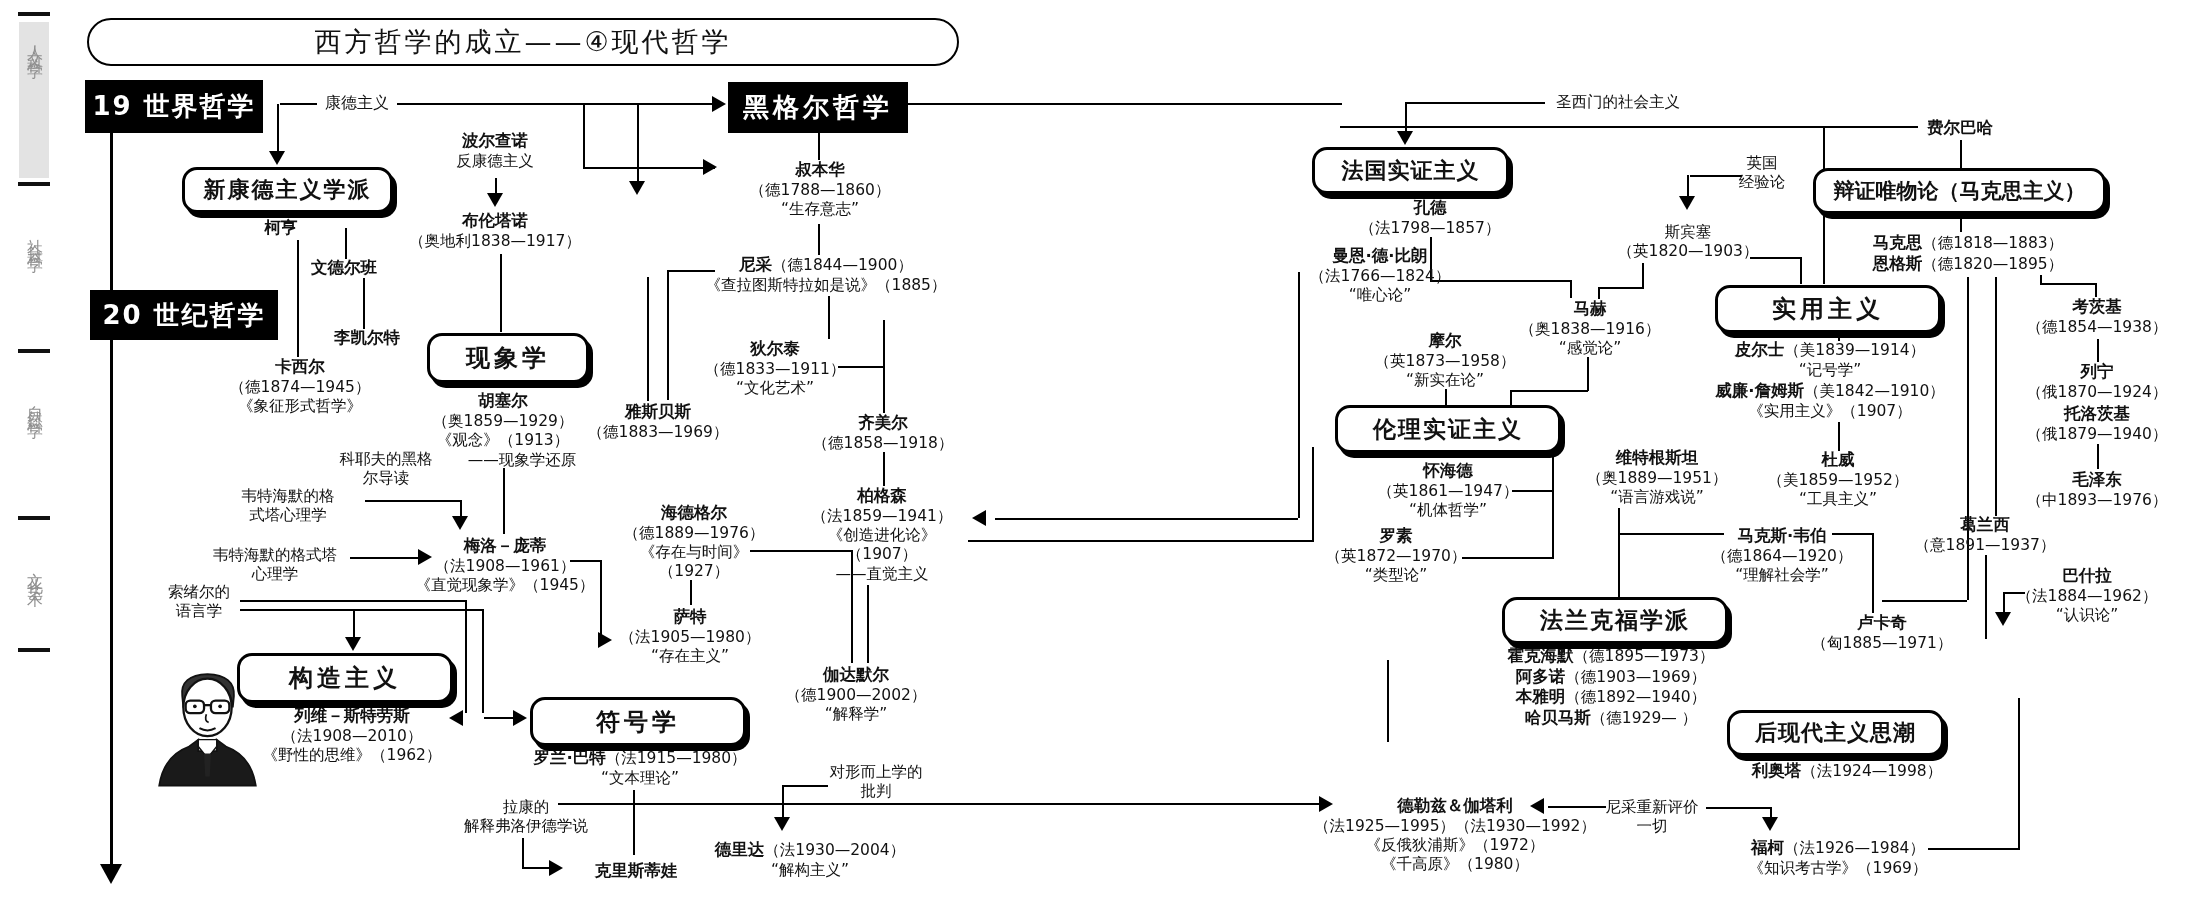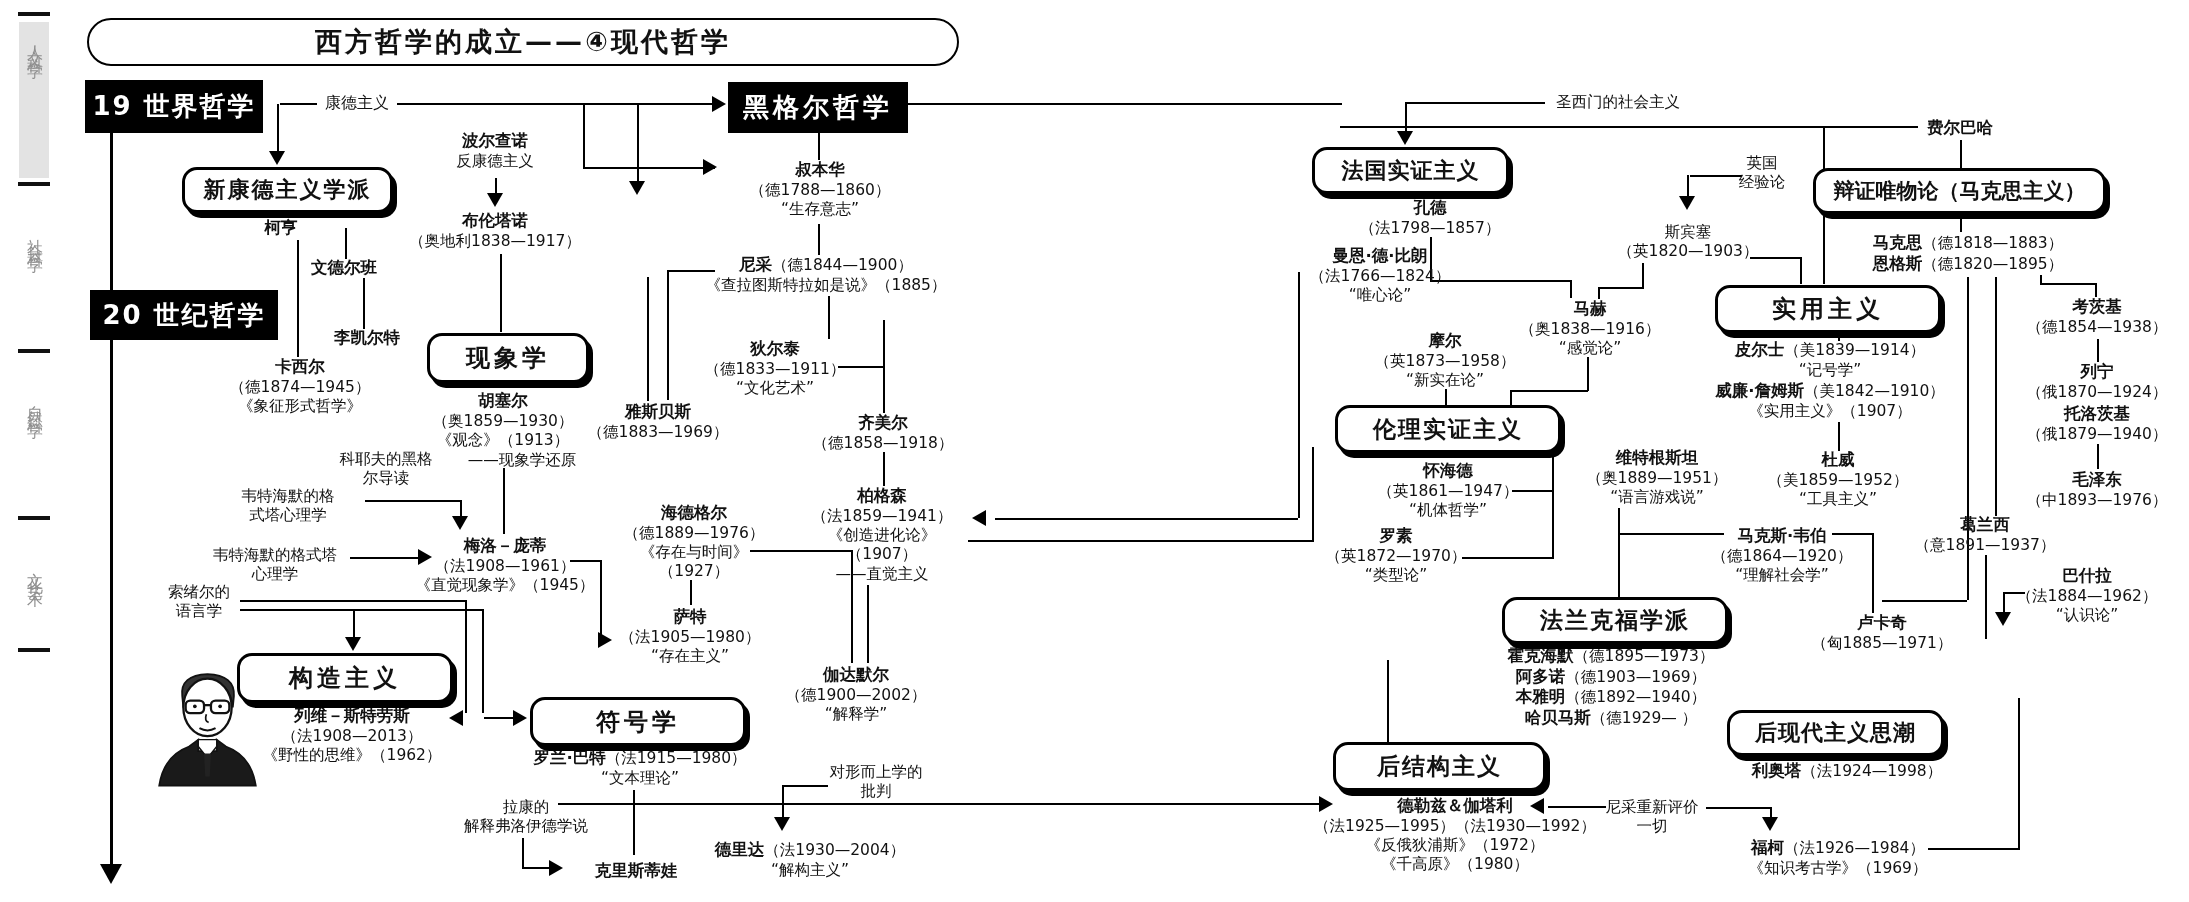--- a/index.html
+++ b/index.html
@@ -1,20 +1,20 @@
 <!DOCTYPE html>
 <html><head>
 <meta charset="utf-8">
 <style>
   html,body{margin:0;padding:0;background:#fff;}
   #canvas{position:relative;width:2189px;height:902px;background:#fff;overflow:hidden;
           font-family:"DejaVu Sans",sans-serif;color:#111;}
   .titlebox{position:absolute;left:87px;top:18px;width:868px;height:44px;border:2px solid #000;
             border-radius:24px;display:flex;align-items:center;justify-content:center;}
-  .titlebox span{font-size:27px;font-weight:bold;letter-spacing:3px;}
+  .titlebox span{font-size:27px;font-weight:normal;letter-spacing:3px;}
   .era{position:absolute;background:#000;color:#fff;font-weight:bold;font-size:26px;
        display:flex;align-items:center;justify-content:center;letter-spacing:2px;z-index:4;}
   .school{position:absolute;background:#fff;border:3px solid #000;border-radius:15px;
           box-shadow:4px 5px 0 #000;display:flex;align-items:center;justify-content:center;
           font-weight:bold;font-size:24px;letter-spacing:4px;z-index:4;}
   .node{position:absolute;transform:translateX(-50%);text-align:center;font-size:15.5px;
         line-height:1.25;white-space:nowrap;z-index:3;}
   .node .b{font-weight:bold;font-size:16.5px;}
   .h{position:absolute;height:2px;background:#000;z-index:1;}
   .v{position:absolute;width:2px;background:#000;z-index:1;}
@@ -80,23 +80,20 @@
     </div>
   <div class="school" style="left:1715px;top:285px;width:220px;height:42px">
       <span>实用主义</span>
     </div>
   <div class="school" style="left:1813px;top:168px;width:287px;height:40px;font-size:21px;letter-spacing:0">
       <span>辩证唯物论（马克思主义）</span>
     </div>
   <div class="school" style="left:1502px;top:597px;width:220px;height:41px;font-size:23px;letter-spacing:2px">
       <span>法兰克福学派</span>
     </div>
-  <div class="school" style="left:1333px;top:742px;width:207px;height:43px;font-size:23px;letter-spacing:2px">
-      <span>后结构主义</span>
-    </div>
   <div class="school" style="left:1727px;top:710px;width:211px;height:40px;font-size:22px;letter-spacing:1px">
       <span>后现代主义思潮</span>
     </div>
 
   <div class="node onln" style="left:357px;top:93px;font-size:16px">康德主义</div>
 
   <div class="node" style="left:495px;top:131px">
       <div><span class="b">波尔查诺</span></div>
       <div><span>反康德主义</span></div>
     </div>
@@ -142,21 +139,21 @@
       <div><span>《创造进化论》</span></div>
       <div><span>（1907）</span></div>
       <div><span>——直觉主义</span></div>
     </div>
   <div class="node" style="left:658px;top:402px">
       <div><span class="b">雅斯贝斯</span></div>
       <div><span>（德1883—1969）</span></div>
     </div>
   <div class="node" style="left:503px;top:391px">
       <div><span class="b">胡塞尔</span></div>
-      <div><span>（奥1859—1930）</span></div>
+      <div><span>（奥1859—1929）</span></div>
       <div><span>《观念》（1913）</span></div>
     </div>
   <div class="node" style="left:386px;top:450px">
       <div><span>科耶夫的黑格</span></div>
       <div><span>尔导读</span></div>
     </div>
   <div class="node" style="left:522px;top:451px">
       <div><span>——现象学还原</span></div>
     </div>
   <div class="node" style="left:288px;top:487px">
@@ -187,21 +184,21 @@
       <div><span class="b">伽达默尔</span></div>
       <div><span>（德1900—2002）</span></div>
       <div><span>“解释学”</span></div>
     </div>
   <div class="node" style="left:199px;top:583px">
       <div><span>索绪尔的</span></div>
       <div><span>语言学</span></div>
     </div>
   <div class="node" style="left:352px;top:706px">
       <div><span class="b">列维－斯特劳斯</span></div>
-      <div><span>（法1908—2013）</span></div>
+      <div><span>（法1908—2010）</span></div>
       <div><span>《野性的思维》（1962）</span></div>
     </div>
   <div class="node" style="left:640px;top:748px">
       <div><span class="b">罗兰·巴特</span><span>（法1915—1980）</span></div>
       <div><span>“文本理论”</span></div>
     </div>
   <div class="node" style="left:526px;top:798px">
       <div><span>拉康的</span></div>
       <div><span>解释弗洛伊德学说</span></div>
     </div>

